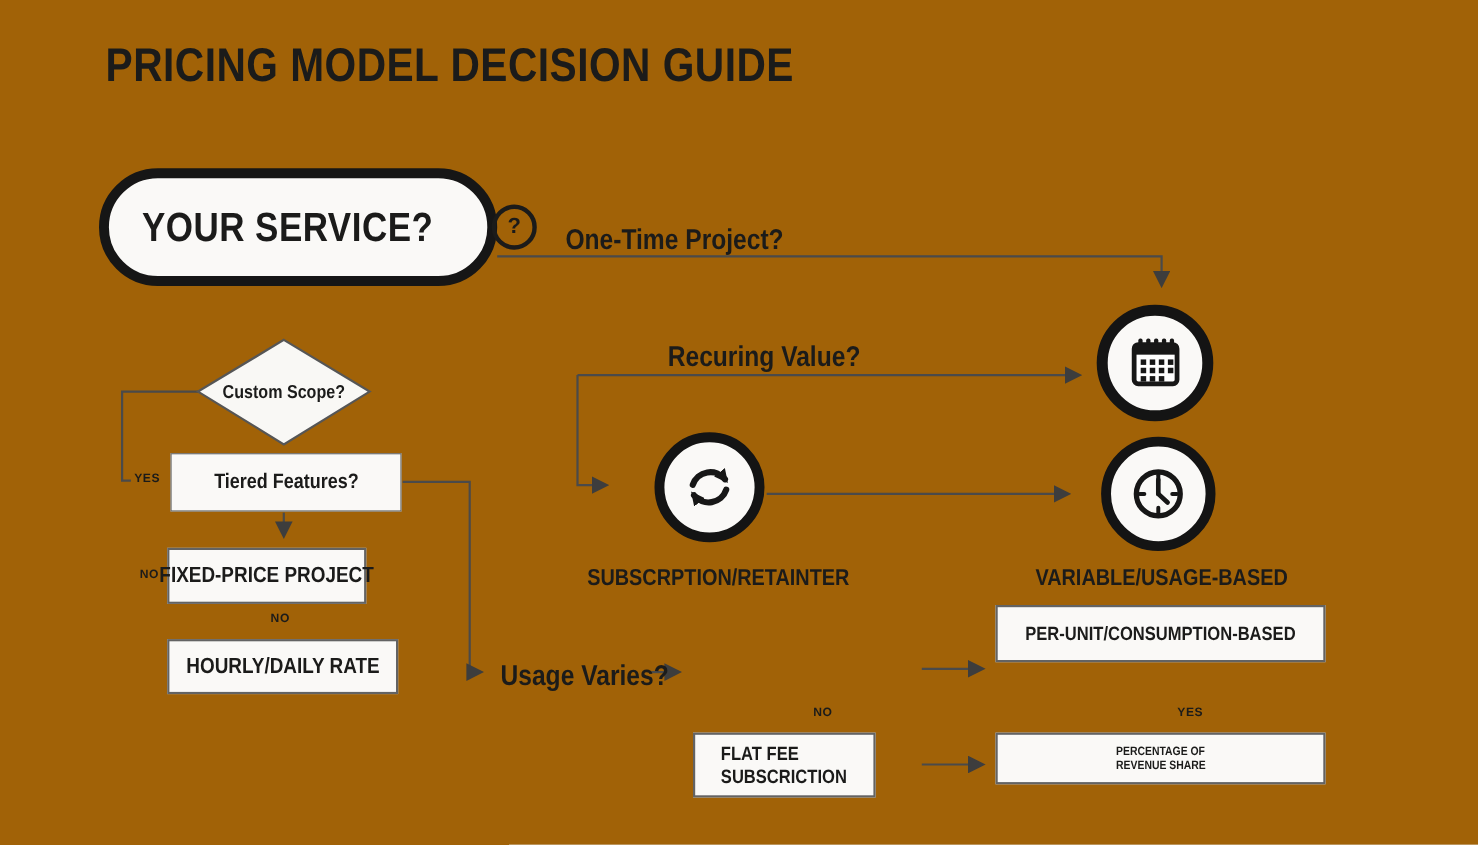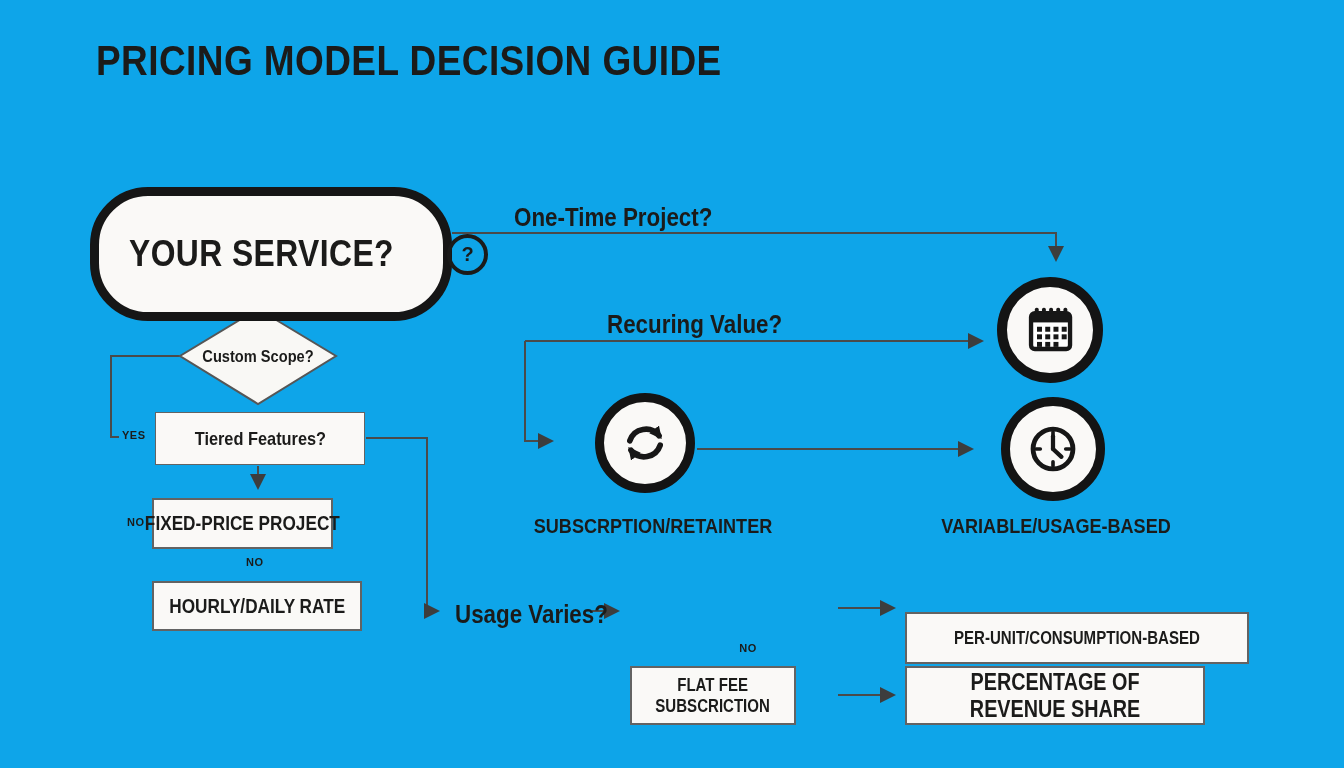--- a/index.html
+++ b/index.html
@@ -1,48 +1,48 @@
 <!DOCTYPE html>
 <html><head>
 <meta charset="utf-8">
 <style>
   html,body{margin:0;padding:0;background:#e9e9e7;}
   .stage{
     position:relative;width:1344px;height:768px;overflow:hidden;
-    background:#0ea5e9;
+    background:#a16207;
     font-family:"Liberation Sans","DejaVu Sans",sans-serif;
     color:#1b1b1a;
   }
   .abs{position:absolute;}
   
   .cx{display:inline-block;transform:scaleX(.86);transform-origin:50% 50%;white-space:nowrap;}
   .cx-l{transform-origin:0 50%;}
   .overlay{position:absolute;left:0;top:0;z-index:1;}
   .z2{z-index:2;}
 
   .title{left:96px;top:36px;font-size:43px;font-weight:800;letter-spacing:.5px;}
 
   .pill{
-    left:90px;top:153px;width:362px;height:134px;box-sizing:border-box;
+    left:90px;top:153px;width:362px;height:107px;box-sizing:border-box;
     background:#faf9f7;border:9px solid #161616;border-radius:58px;
-    display:flex;align-items:center;padding-left:30px;margin-top:34px;
+    display:flex;align-items:center;padding-left:30px;
   }
   .pill-label{font-size:37px;font-weight:800;letter-spacing:.5px;}
   .qbadge{
     width:33px;height:33px;border:4px solid #1b1b1a;border-radius:50%;
     display:flex;align-items:center;justify-content:center;
     font-size:20px;font-weight:800;margin-left:10px;flex:0 0 auto;
   }
 
   .edge-label{font-size:26px;font-weight:700;}
   .yn-label{font-size:11px;font-weight:700;letter-spacing:.5px;text-align:right;}
 
   .box{
     box-sizing:border-box;background:#faf9f7;border:2px solid #636363;
-    display:flex;align-items:center;justify-content:center;text-align:center;
+    display:flex;align-items:center;justify-content:center;text-align:left;
     font-weight:800;line-height:1.15;
   }
   .box.thin{border-width:1.5px;}
 
   .circle-node{
     box-sizing:border-box;border-radius:50%;background:#faf9f7;
     display:flex;align-items:center;justify-content:center;
   }
   .node-label{font-size:21px;font-weight:800;transform:translateX(-50%);}
   .center-x{transform:translateX(-50%);}
@@ -100,30 +100,30 @@
 
   <div class="abs box thin z2" style="left:155px;top:412px;width:210px;height:53px;font-size:19px;font-weight:700;">
     <span class="cx">Tiered Features?</span>
   </div>
   <div class="abs box z2" style="left:152px;top:498px;width:181px;height:51px;font-size:20px;">
     <span class="cx">FIXED-PRICE PROJECT</span>
   </div>
   <div class="abs box z2" style="left:152px;top:581px;width:210px;height:50px;font-size:20px;">
     <span class="cx">HOURLY/DAILY RATE</span>
   </div>
-  <div class="abs box z2" style="left:905px;top:612px;width:344px;height:52px;font-size:17.5px;">
+  <div class="abs box z2" style="left:905px;top:550px;width:300px;height:52px;font-size:17.5px;">
     <span class="cx">PER-UNIT/CONSUMPTION-BASED</span>
   </div>
   <div class="abs box z2" style="left:630px;top:666px;width:166px;height:59px;font-size:17.5px;">
     <span class="cx">
         <span style="display:block;">FLAT FEE</span>
         <span style="display:block;">SUBSCRICTION</span>
       </span>
   </div>
-  <div class="abs box z2" style="left:905px;top:666px;width:300px;height:59px;font-size:23px;">
+  <div class="abs box z2" style="left:905px;top:666px;width:300px;height:47px;font-size:11px;">
     <span class="cx">
         <span style="display:block;">PERCENTAGE OF</span>
         <span style="display:block;">REVENUE SHARE</span>
       </span>
   </div>
 
   <div class="abs circle-node z2" style="left:997px;top:277px;width:106px;height:106px;border:10px solid #141414;">
     <svg width="52" height="52" viewBox="0 0 48 48">
       <g fill="#171717">
         <rect x="10" y="3.5" width="3.6" height="7.5" rx="1.6"></rect>

